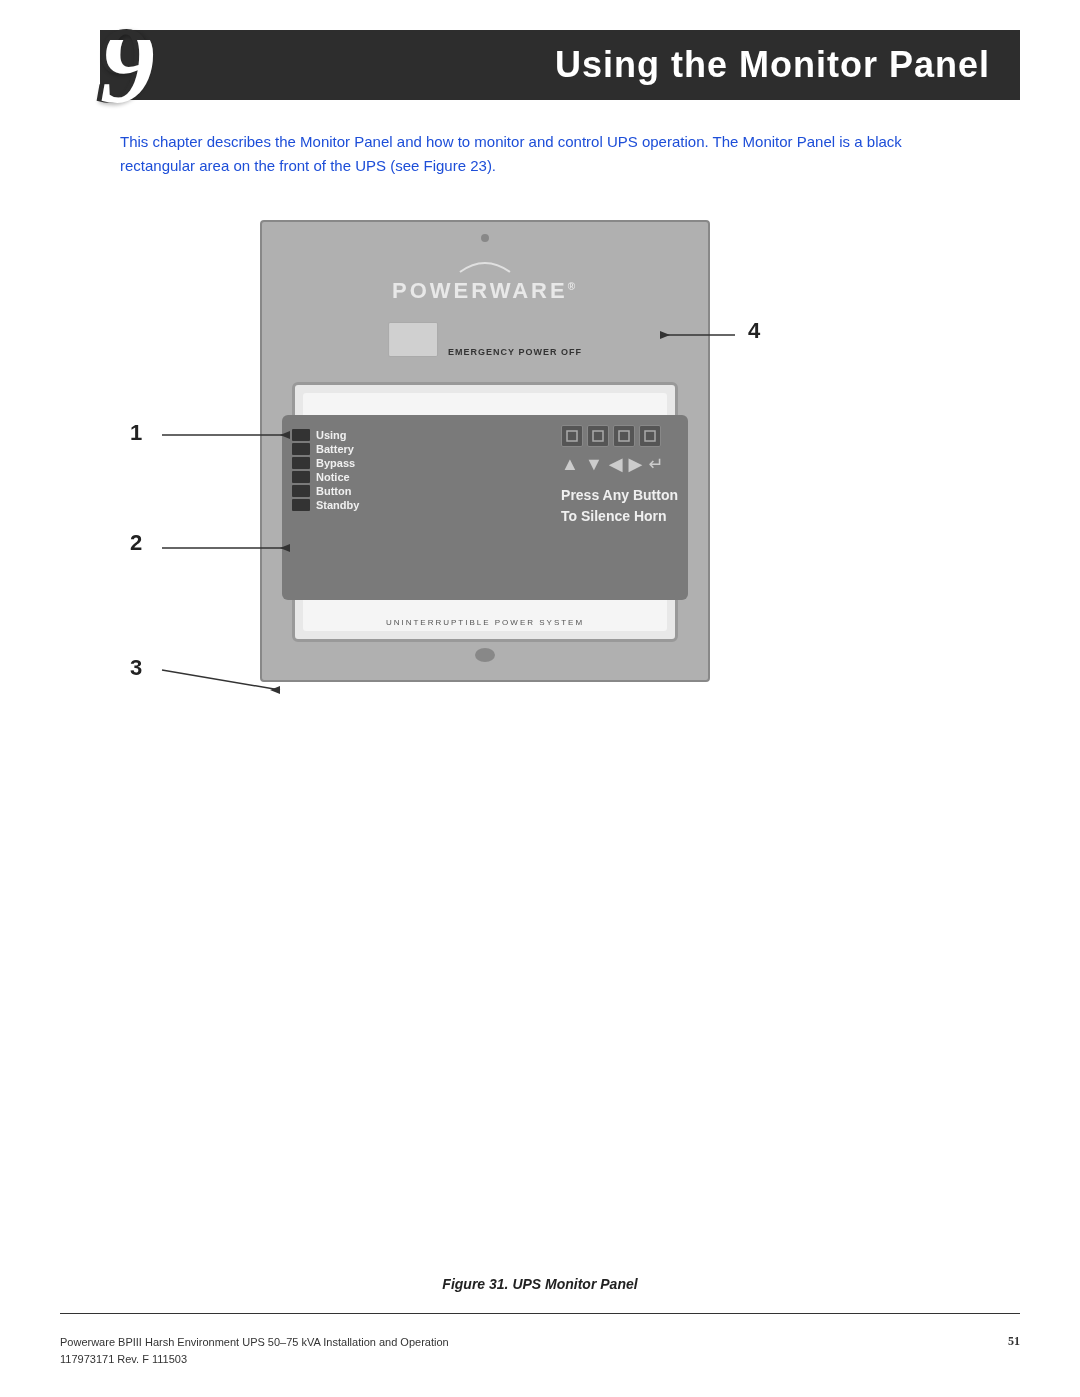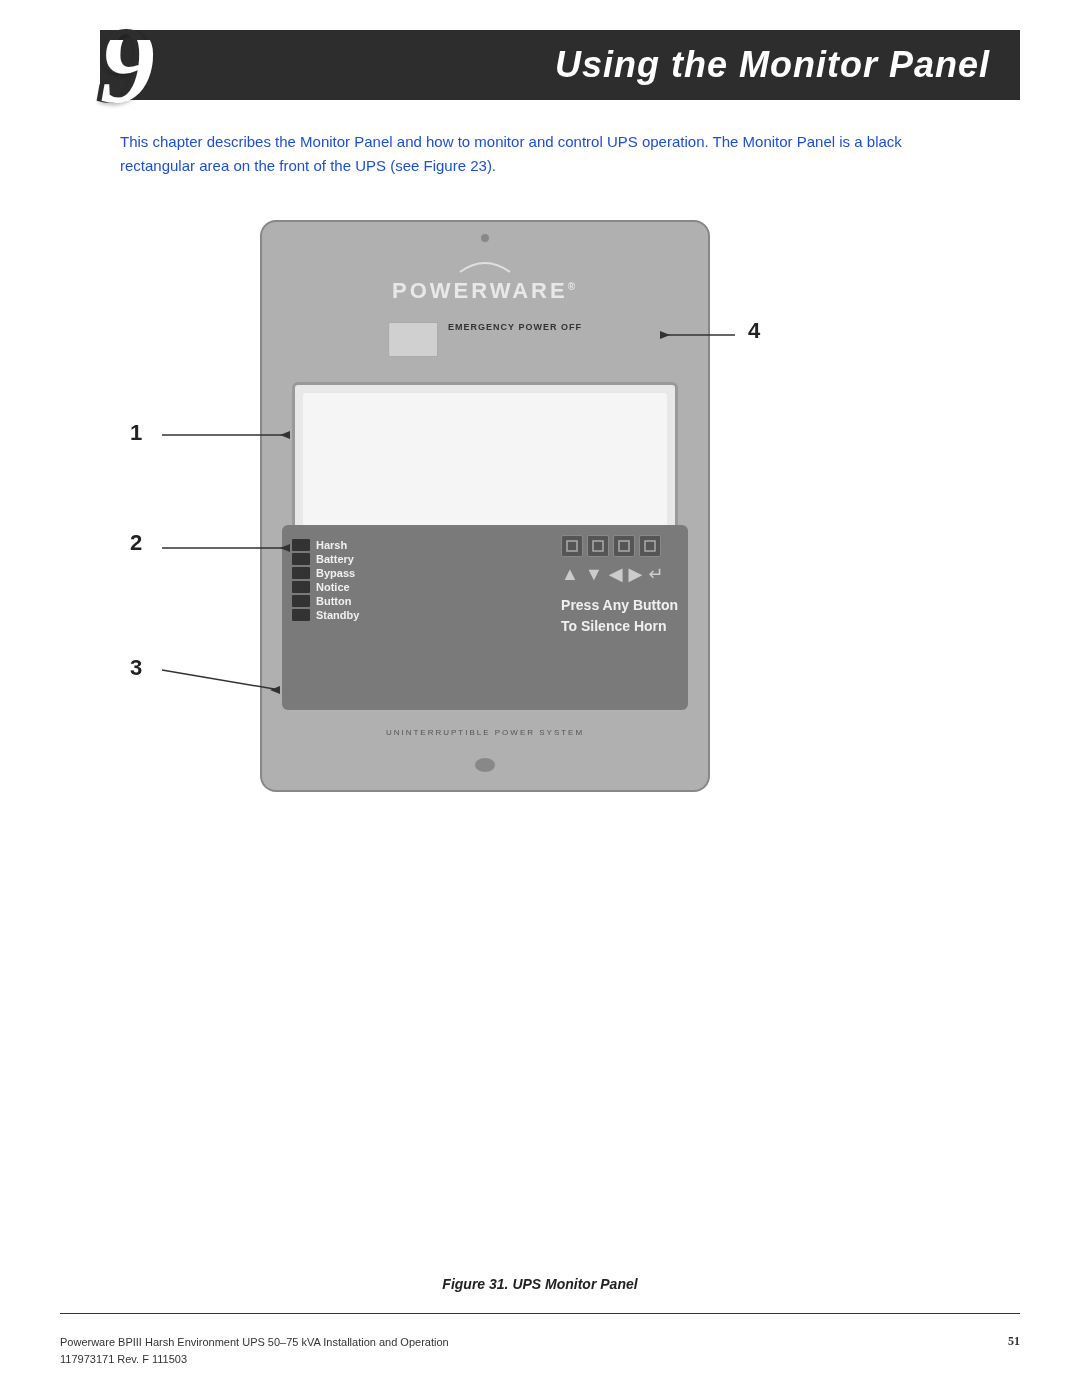--- a/index.html
+++ b/index.html
@@ -20,21 +20,20 @@
       right: 60px;
       height: 70px;
       background: #2d2d2d;
       display: flex;
       align-items: center;
       justify-content: flex-end;
       padding-right: 30px;
     }
     .header-title {
       font-size: 36px;
-      font-style: italic;
       font-weight: bold;
       color: #ffffff;
       letter-spacing: 1px;
     }
     .chapter-number {
       position: absolute;
       top: 10px;
       left: 95px;
       font-size: 110px;
       font-style: italic;
@@ -70,23 +69,23 @@
       color: #1d4ed8;
       text-align: left;
     }
 
     
     .device-container {
       position: absolute;
       top: 220px;
       left: 260px;
       width: 450px;
-      height: 572px;
+      height: 462px;
       background: #b0b0b0;
-      border-radius: 16px;
+      border-radius: 4px;
       border: 2px solid #888;
       padding-left: 44px;
     }
 
     
     .top-dot {
       position: absolute;
       top: 12px;
       left: 50%;
       transform: translateX(-50%);
@@ -105,21 +104,21 @@
       text-align: center;
     }
 
     
     .epo-area {
       position: absolute;
       top: 100px;
       left: 50%;
       transform: translateX(-50%);
       display: flex;
-      align-items: flex-start;
+      align-items: flex-end;
       gap: 10px;
     }
     .epo-button {
       width: 50px;
       height: 35px;
       background: #d0d0d0;
       border: 1px solid #aaa;
       border-radius: 2px;
     }
     .epo-label {
@@ -309,21 +308,21 @@
     <div class="lcd-inner"></div>
   </div>
 
   <div class="control-panel">
 
     <div style="display:flex; justify-content:space-between; align-items:flex-start;">
 
       <div class="indicators-row">
         <div class="indicator-item">
           <div class="led"></div>
-          <span class="led-label">Harsh</span>
+          <span class="led-label">Using</span>
         </div>
         <div class="indicator-item">
           <div class="led"></div>
           <span class="led-label">Battery</span>
         </div>
         <div class="indicator-item">
           <div class="led"></div>
           <span class="led-label">Bypass</span>
         </div>
         <div class="indicator-item">

